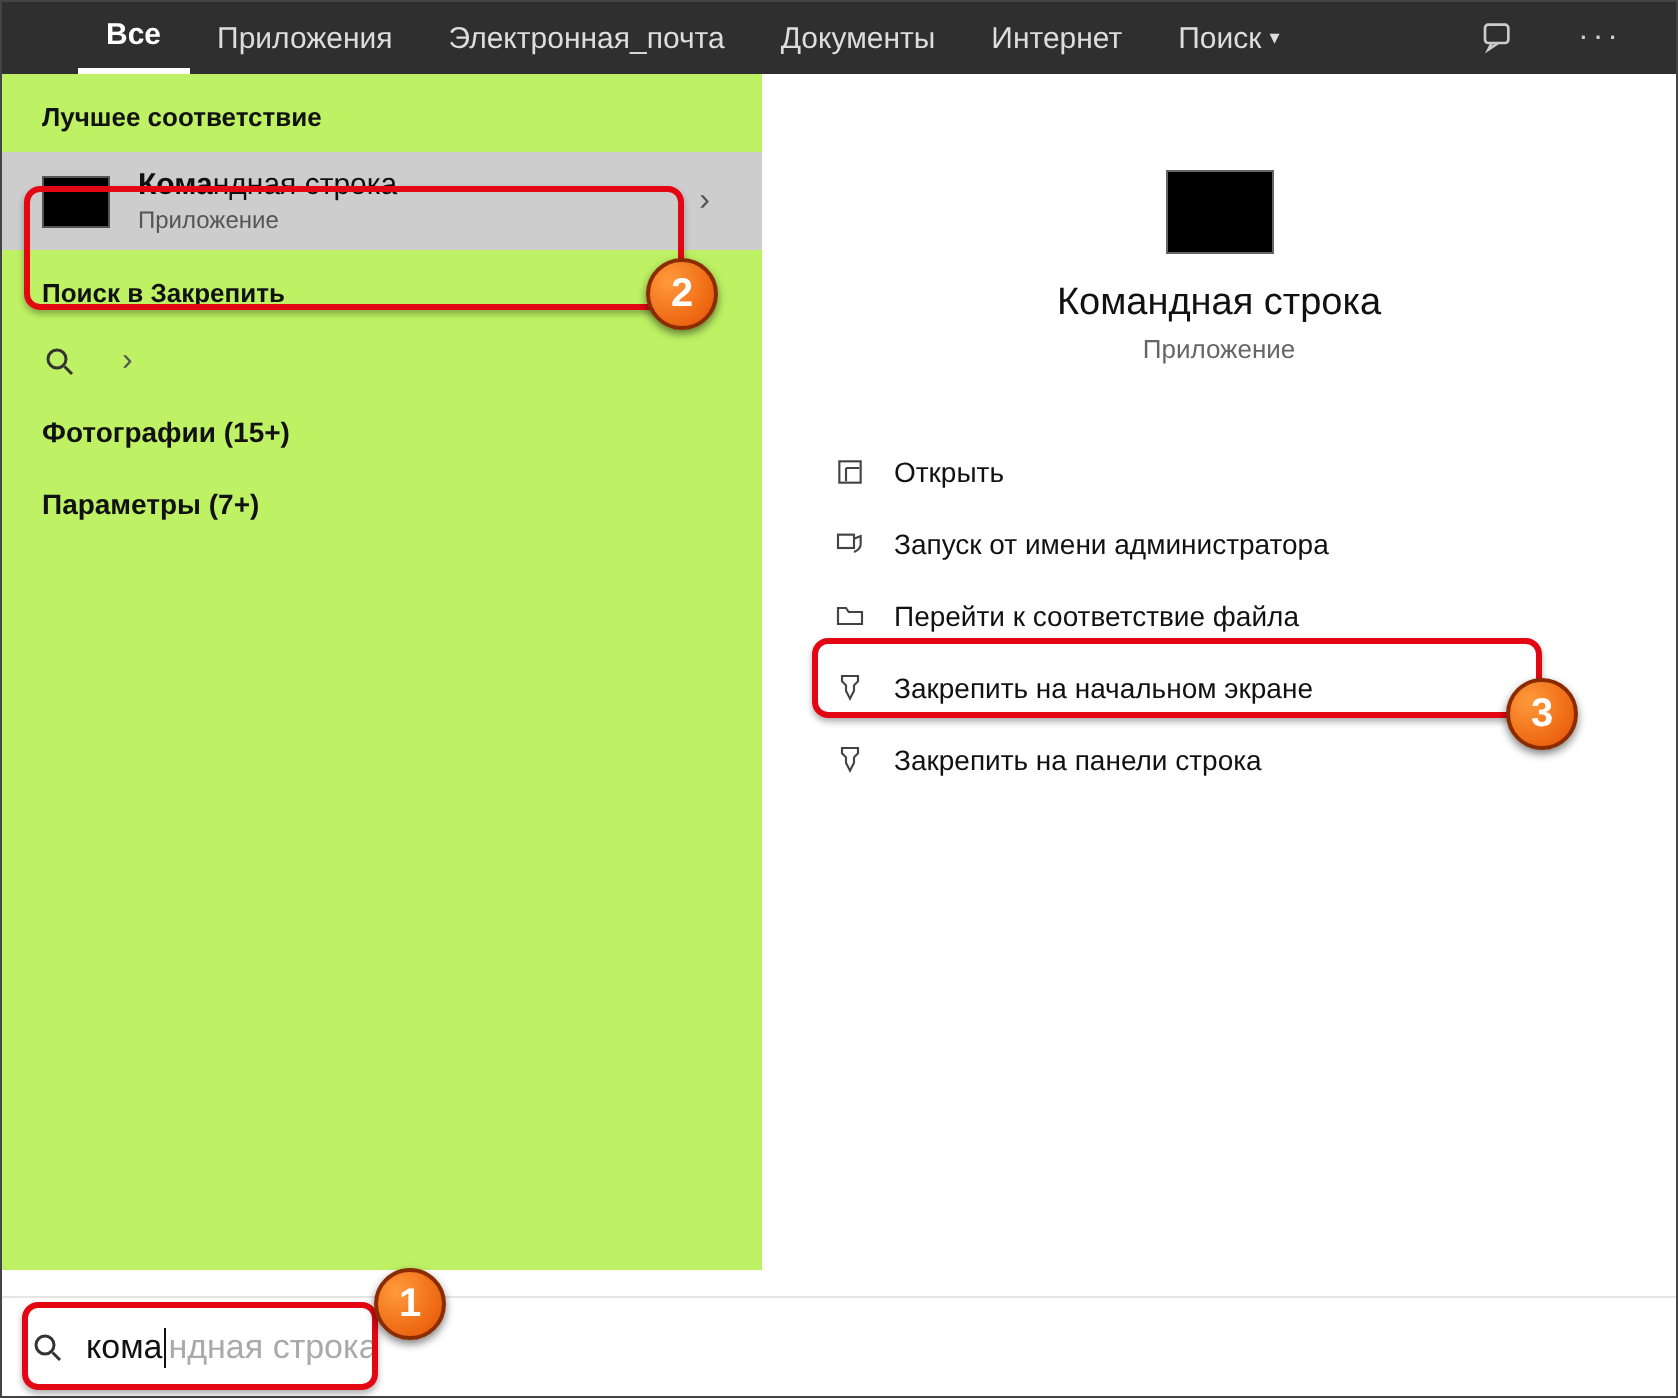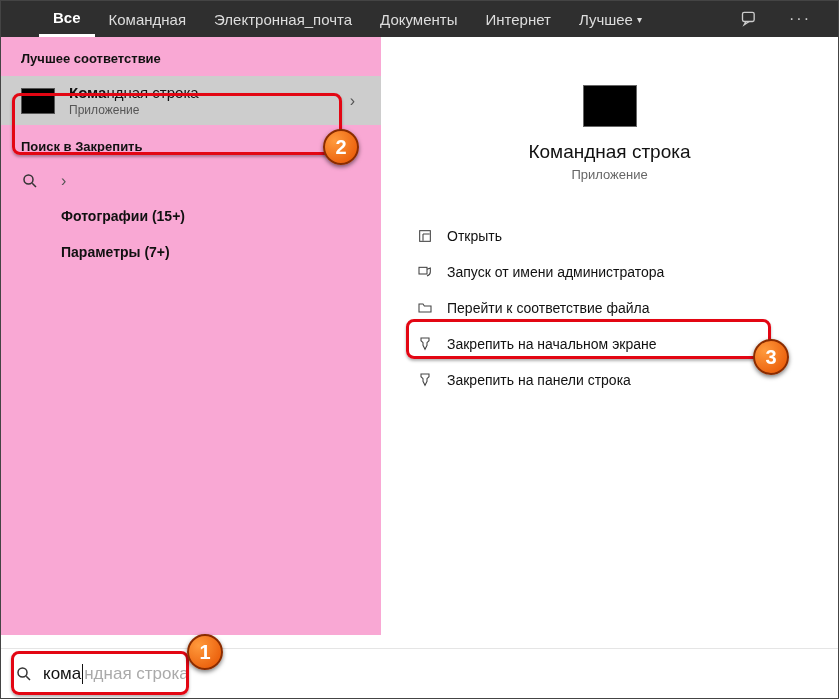--- a/index.html
+++ b/index.html
@@ -9,36 +9,36 @@
   
   .tabbar { background: #2f2f2f; height: 36px; display: flex; align-items: center; padding: 0 18px 0 38px; color: #fff; font-size: 15px; }
   .tab { padding: 0 14px; height: 100%; display: flex; align-items: center; color: #ddd; cursor: pointer; }
   .tab.active { color: #fff; font-weight: 600; border-bottom: 3px solid #fff; }
   .tab .chev { margin-left: 4px; font-size: 10px; }
   .tabbar-spacer { flex: 1; }
   .tabbar-icon { width: 40px; text-align: center; color: #ccc; font-size: 18px; cursor: pointer; }
   .tabbar-more { letter-spacing: 2px; font-size: 16px; }
 
   .main { display: flex; height: 598px; }
-  .left { width: 380px; background: #f9a8d4; position: relative; }
+  .left { width: 380px; background: #bef264; position: relative; }
   .right { flex: 1; background: #fff; padding: 30px 30px 0 30px; display: flex; flex-direction: column; }
 
   .section-hdr { padding: 14px 20px 10px 20px; font-size: 13px; font-weight: 600; color: #111; }
 
   .result-row { display: flex; align-items: center; padding: 8px 20px; cursor: pointer; position: relative; }
   .result-row.selected { background: #cdcdcd; }
   .cmd-thumb { width: 34px; height: 26px; background: #000; border: 1px solid #555; margin-right: 14px; flex-shrink: 0; }
   .result-text { flex: 1; }
   .result-title { font-size: 15px; color: #111; }
   .result-title .hl { font-weight: 700; }
   .result-sub { font-size: 12px; color: #555; margin-top: 2px; }
   .row-arrow { color: #555; font-size: 16px; padding: 0 6px; }
   .search-ico { width: 34px; text-align: left; font-size: 15px; color: #333; margin-right: 0; }
 
-  .plain-row { padding: 10px 20px; font-size: 14px; color: #111; font-weight: 600; cursor: pointer; margin-left: 40px; }
+  .plain-row { padding: 10px 20px; font-size: 14px; color: #111; font-weight: 600; cursor: pointer; }
 
   
   .preview-thumb { width: 54px; height: 42px; background: #000; border: 1px solid #666; margin: 18px auto 14px auto; }
   .preview-title { text-align: center; font-size: 19px; color: #111; margin-bottom: 4px; }
   .preview-sub { text-align: center; font-size: 13px; color: #666; margin-bottom: 36px; }
   .actions { display: flex; flex-direction: column; gap: 0; }
   .action { display: flex; align-items: flex-end; padding: 10px 6px; font-size: 14px; color: #111; cursor: pointer; }
   .action .aicon { width: 30px; color: #444; font-size: 15px; text-align: left; }
 
   
@@ -65,33 +65,33 @@
 </head>
 <body>
 
 <div class="frame">
 
   <div class="tabbar">
     <div class="tab active">
         <span>Все</span>
       </div>
     <div class="tab">
-        <span>Командная</span>
+        <span>Приложения</span>
       </div>
     <div class="tab">
         <span>Электронная_почта</span>
       </div>
     <div class="tab">
         <span>Документы</span>
       </div>
     <div class="tab">
         <span>Интернет</span>
       </div>
     <div class="tab">
-        <span>Лучшее</span>
+        <span>Поиск</span>
         <span class="chev">▾</span>
       </div>
     <div class="tabbar-spacer"></div>
     <div class="tabbar-icon">
       <svg width="20" height="20" viewBox="0 0 24 24" fill="none" stroke="#ccc" stroke-width="1.6">
           <rect x="3" y="4" width="14" height="11" rx="2"></rect>
           <path d="M7 15l-2 4 6-4"></path>
         </svg>
     </div>
     <div class="tabbar-icon tabbar-more">···</div>

